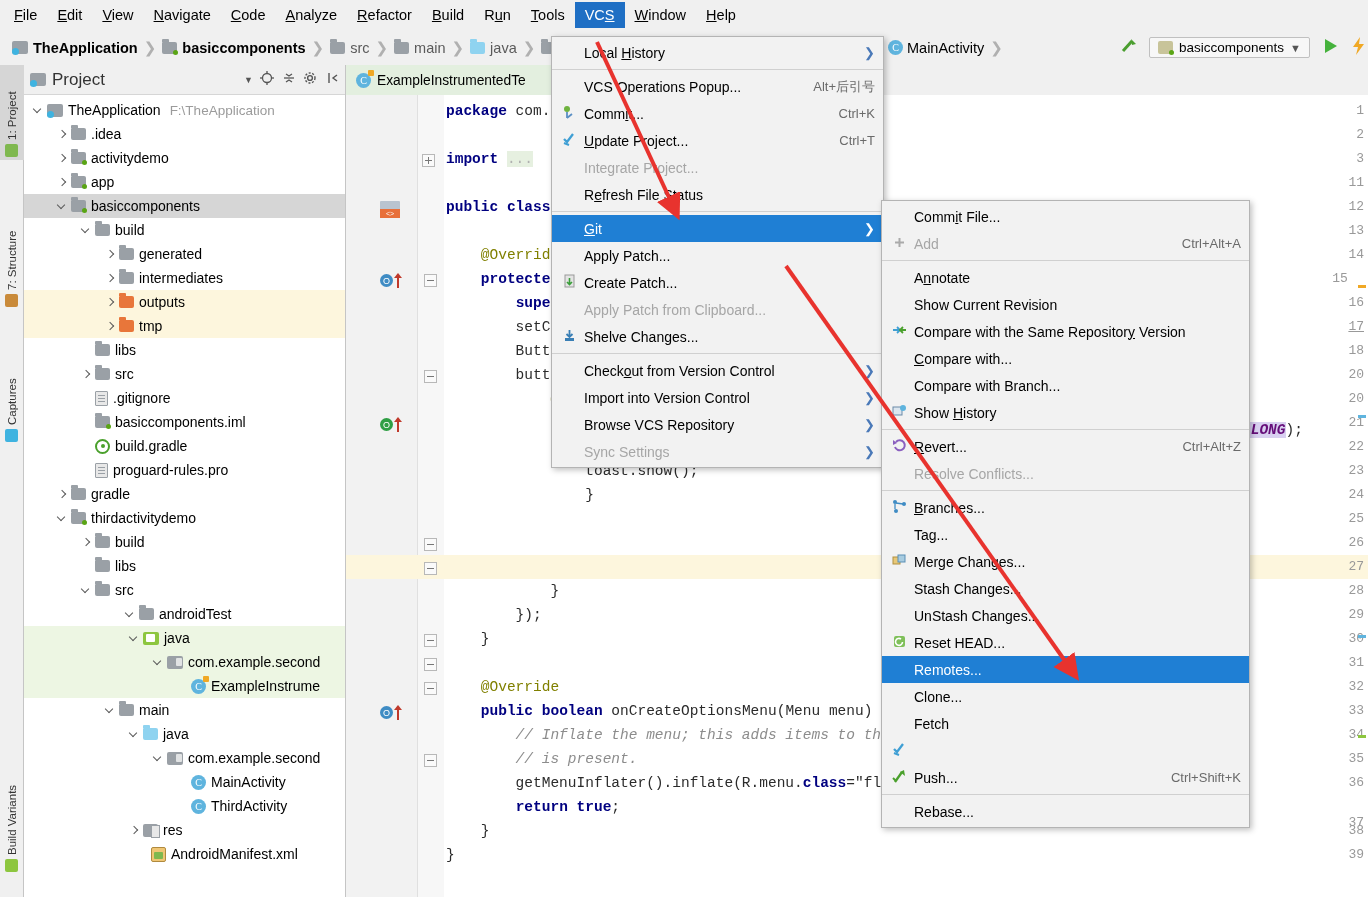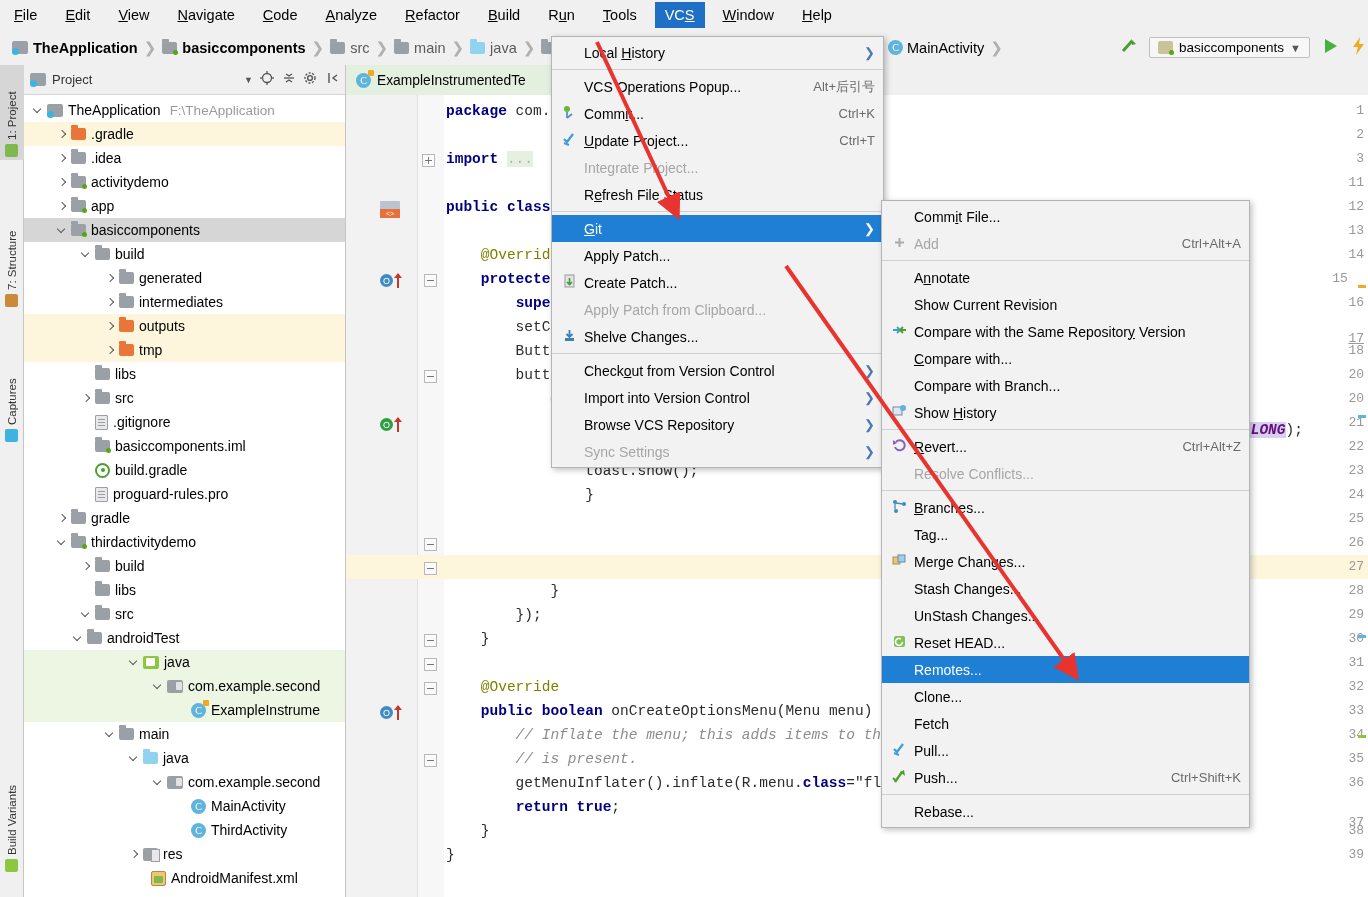--- a/index.html
+++ b/index.html
@@ -9,21 +9,21 @@
     font-size: 13px;
     background: #f0f0f0;
     color: #000;
     position: relative;
   }
 
   
   #menubar {
     position:absolute; top:0; left:0; width:1148px; height:30px;
     background:#f0f0f0;
-    display:flex; align-items:center; padding-left:4px;gap:8px;
+    display:flex; align-items:center; padding-left:4px;
   }
   .mb-item {
     padding:4px 10px; font-size:14.5px; line-height:18px; color:#000;
     white-space:nowrap; cursor:default;
   }
   .mb-item.active { background:#1f6fc4; color:#fff; }
   .mb-item u { text-decoration:underline; }
 
   
   #breadcrumb {
@@ -68,21 +68,21 @@
 
   
   #projpanel {
     position:absolute; top:65px; left:24px; width:322px; height:832px;
     background:#fff; border-right:1px solid #c5c5c5;
   }
   #projhead {
     height:30px; background:#f0f0f0; display:flex; align-items:center;
     padding-left:6px; gap:6px; border-bottom:1px solid #d6d6d6;
   }
-  #projhead .ptitle { font-size:13px; color:#333; }
+  #projhead .ptitle { font-size:17px; color:#333; }
   #projhead .spacer { flex:1; }
   #tree { position:absolute; top:30px; left:0; right:0; bottom:0; overflow:hidden; padding-top:3px;}
   .trow {
     height:24px; display:flex; align-items:center; white-space:nowrap;
     font-size:14px; padding-right:4px; position:relative;
   }
   .arrow { width:13px;height:13px; flex:none; margin-right:2px; position:relative;}
   .arrow:before{
     content:""; position:absolute; left:3px; top:3px; width:5px;height:5px;
     border-right:1.8px solid #5a5a5a; border-bottom:1.8px solid #5a5a5a;
@@ -346,25 +346,20 @@
   <div id="tree">
       <div class="trow" style="padding-left: 8px;">
         <span class="arrow down"></span>
         <span class="projicon">
           <span class="b"></span>
           <span class="d"></span>
         </span>
         <span class="tlabel">TheApplication</span>
         <span class="tsub">F:\TheApplication</span>
       </div>
-      <div class="trow hl-yellow" style="padding-left: 32px;">
-        <span class="arrow "></span>
-        <span class="folder orange"></span>
-        <span class="tlabel">.gradle</span>
-      </div>
       <div class="trow" style="padding-left: 32px;">
         <span class="arrow "></span>
         <span class="folder"></span>
         <span class="tlabel">.idea</span>
       </div>
       <div class="trow" style="padding-left: 32px;">
         <span class="arrow "></span>
         <span class="folder mod"></span>
         <span class="tlabel">activitydemo</span>
       </div>
@@ -451,21 +446,21 @@
       <div class="trow" style="padding-left: 56px;">
         <span class="arrow none"></span>
         <span class="folder"></span>
         <span class="tlabel">libs</span>
       </div>
       <div class="trow" style="padding-left: 56px;">
         <span class="arrow down"></span>
         <span class="folder"></span>
         <span class="tlabel">src</span>
       </div>
-      <div class="trow" style="padding-left: 48px;">
+      <div class="trow" style="padding-left: 100px;">
         <span class="arrow down"></span>
         <span class="folder"></span>
         <span class="tlabel">androidTest</span>
       </div>
       <div class="trow hl-green" style="padding-left: 104px;">
         <span class="arrow down"></span>
         <span class="testjava"></span>
         <span class="tlabel">java</span>
       </div>
       <div class="trow hl-green" style="padding-left: 128px;">
@@ -555,21 +550,21 @@
     <div class="lnum" style="top: 104px;">12</div>
     <div class="codeline" style="top: 104px;"><span class="kw">public</span> <span class="kw">class</span> Ma</div>
     <div class="lnum" style="top: 128px;">13</div>
     <div class="codeline" style="top: 128px;"></div>
     <div class="lnum" style="top: 152px;">14</div>
     <div class="codeline" style="top: 152px;"><span class="ann">    @Override</span></div>
     <div class="lnum" style="top: 176px; text-align: center;">15</div>
     <div class="codeline" style="top: 176px;">    <span class="kw">protected</span> v</div>
     <div class="lnum" style="top: 200px;">16</div>
     <div class="codeline" style="top: 200px;">        <span class="kw">super</span>.o</div>
-    <div class="lnum" style="top: 236px; text-decoration: underline;">17</div>
+    <div class="lnum" style="top: 224px; text-decoration: underline;">17</div>
     <div class="codeline" style="top: 224px;">        setConte</div>
     <div class="lnum" style="top: 248px;">18</div>
     <div class="codeline" style="top: 248px;">        Button b</div>
     <div class="lnum" style="top: 272px;">20</div>
     <div class="codeline" style="top: 272px;">        button.s</div>
     <div class="lnum" style="top: 296px;">20</div>
     <div class="codeline" style="top: 296px;"><span class="ann">            @Ove</span></div>
     <div class="lnum" style="top: 320px;">21</div>
     <div class="codeline" style="top: 320px;">            pub</div>
     <div class="lnum" style="top: 344px;">22</div>
@@ -934,21 +929,20 @@
       </span>
       <span class="mtxt">Fetch</span>
     </div>
     <div class="mi">
       <span class="micn">
         <span><svg width="15" height="15">
             <path d="M11 2 L5 10 L2 7" stroke="#3f9fd4" stroke-width="2.3" fill="none"></path>
             <path d="M2 11 L7 13" stroke="#3f9fd4" stroke-width="2" fill="none"></path>
           </svg></span>
       </span>
-      <span class="mtxt">Pull...</span>
     </div>
     <div class="mi">
       <span class="micn">
         <span><svg width="15" height="15">
             <path d="M3 13 L10 3" stroke="#4aa02c" stroke-width="2.3" fill="none"></path>
             <path d="M12 1 L13 7 L8 3 Z" fill="#4aa02c"></path>
             <path d="M1 9 L4 12" stroke="#4aa02c" stroke-width="2" fill="none"></path>
           </svg></span>
       </span>
       <span class="mtxt">Push...</span>

